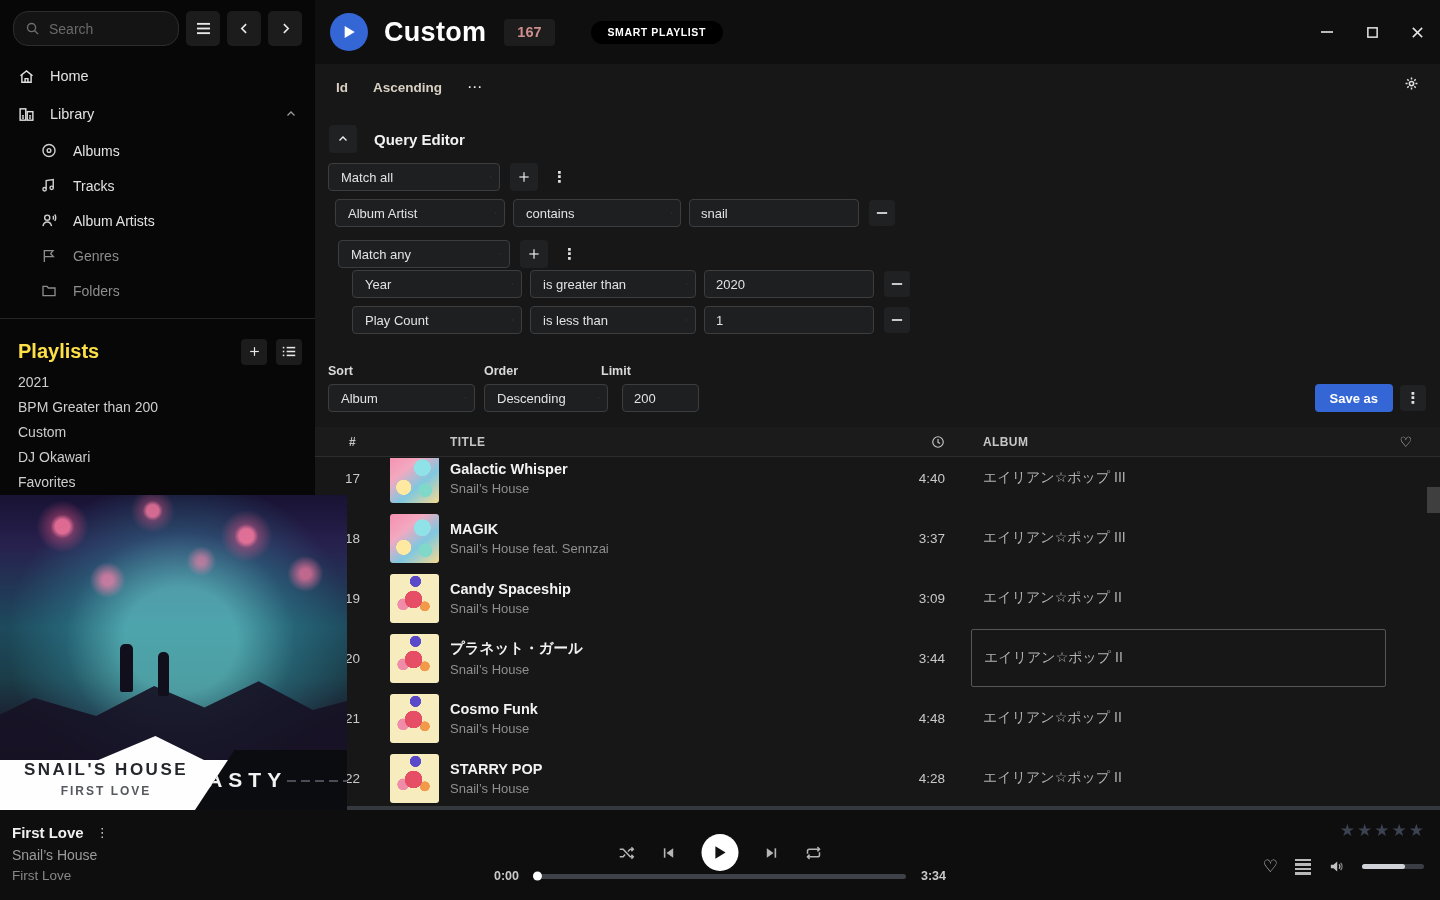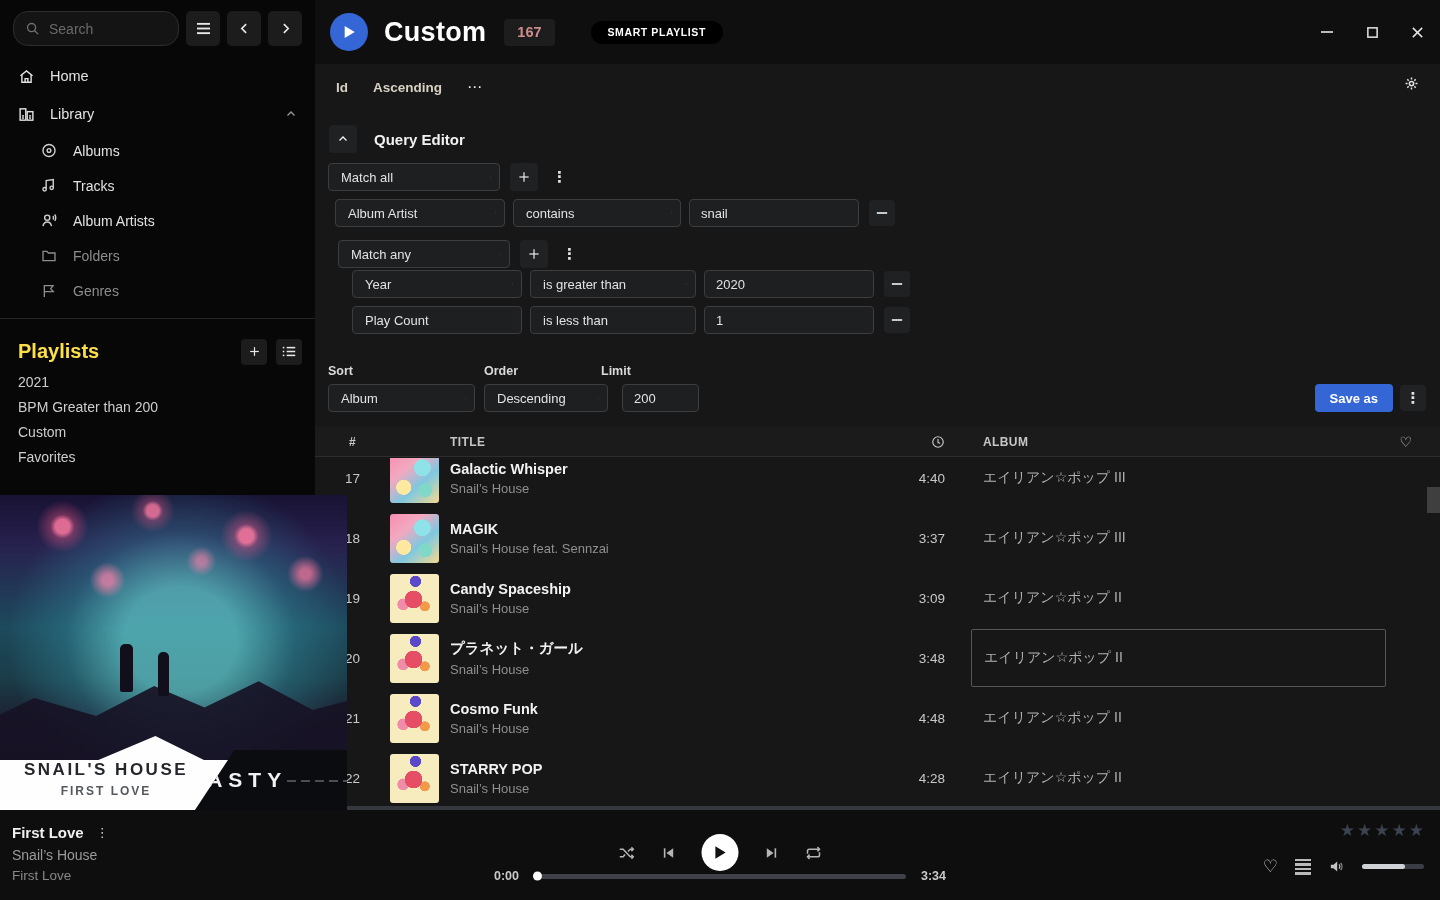--- a/index.html
+++ b/index.html
@@ -226,29 +226,29 @@
         <svg class="ic" width="17" height="17" viewBox="0 0 24 24" fill="none" stroke="currentColor" stroke-width="2">
             <circle cx="9.5" cy="8" r="3.6"></circle>
             <path d="M3.5 20c.6-4 3-6 6-6s5.4 2 6 6"></path>
             <path d="M17.5 5.5c1.2 1.2 1.2 3.8 0 5"></path>
             <path d="M20 3.5c2 2.2 2 6.8 0 9"></path>
           </svg>
         <span>Album Artists</span>
       </div>
       <div class="nav-item nav-sub dim">
         <svg class="ic" width="16" height="16" viewBox="0 0 24 24" fill="none" stroke="currentColor" stroke-width="2">
-            <path d="M3 19V5h6l2 2.5h10V19H3z"></path>
-          </svg>
-        <span>Folders</span>
+            <path d="M5 21V4h13l-3.5 4.5L18.5 13H5"></path>
+          </svg>
+        <span>Genres</span>
       </div>
       <div class="nav-item nav-sub dim">
         <svg class="ic" width="16" height="16" viewBox="0 0 24 24" fill="none" stroke="currentColor" stroke-width="2">
-            <path d="M5 21V4h13l-3.5 4.5L18.5 13H5"></path>
-          </svg>
-        <span>Genres</span>
+            <path d="M3 19V5h6l2 2.5h10V19H3z"></path>
+          </svg>
+        <span>Folders</span>
       </div>
     </div>
 
     <div class="side-divider"></div>
 
     <div class="pl-head">
       <span class="pl-title">Playlists</span>
       <div class="pl-actions">
         <div class="pl-btn">
           <svg width="13" height="13" viewBox="0 0 24 24" stroke="currentColor" stroke-width="2.2">
@@ -265,20 +265,21 @@
               <line x1="1" y1="12" x2="3" y2="12"></line>
               <line x1="6" y1="12" x2="17" y2="12"></line>
             </svg>
         </div>
       </div>
     </div>
     <div class="pl-list">
       <div class="pl-item">2021</div>
       <div class="pl-item">BPM Greater than 200</div>
       <div class="pl-item">Custom</div>
+      <div class="pl-item">DJ Okawari</div>
       <div class="pl-item">Favorites</div>
     </div>
 
     <div class="art">
       <div class="art-fig f1"></div>
       <div class="art-fig f2"></div>
       <div class="art-banner"></div>
       <div class="art-credit">
         <div class="art-artist">SNAIL'S HOUSE</div>
         <div class="art-album">FIRST LOVE</div>
@@ -548,21 +549,21 @@
       <span></span>
     </div>
 
     <div class="trow tgrid">
       <span class="tnum">20</span>
       <span class="thumb cover-pop2"></span>
       <span class="tcell">
         <span class="ttitle">プラネット・ガール</span>
         <span class="tartist">Snail’s House</span>
       </span>
-      <span class="tdur">3:48</span>
+      <span class="tdur">3:44</span>
       <span></span>
       <span class="talbum focused">
               <span>エイリアン☆ポップ II</span>
             </span>
       <span></span>
     </div>
 
     <div class="trow tgrid">
       <span class="tnum">21</span>
       <span class="thumb cover-pop2"></span>

